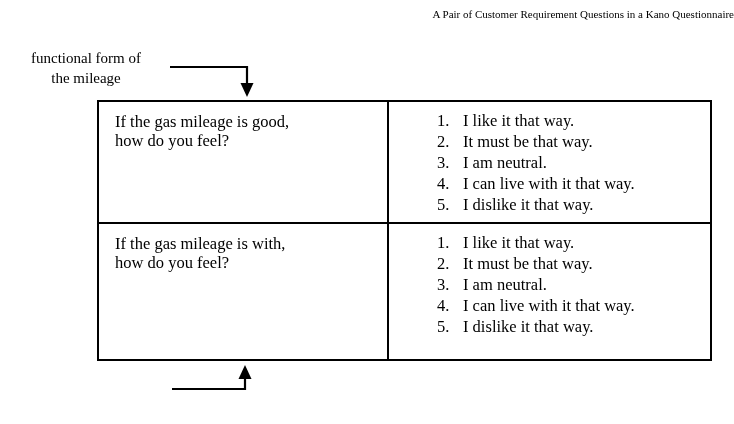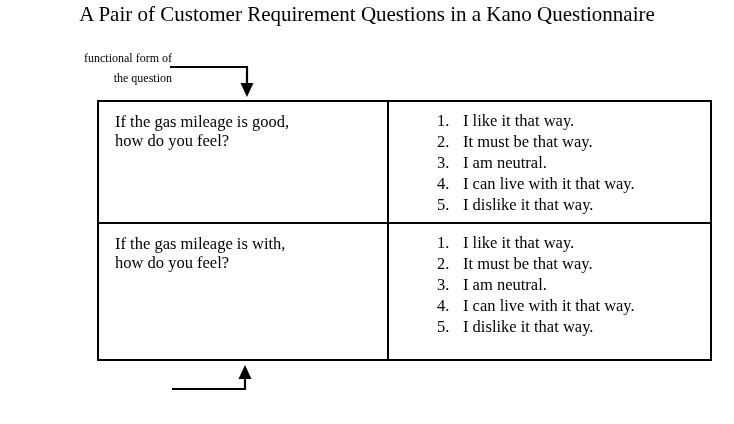--- a/index.html
+++ b/index.html
@@ -23,32 +23,32 @@
     width: 734px;
     height: 424px;
   }
 
   
   #title {
     position: absolute;
     left: 0;
     top: 4px;
     width: 734px;
+    text-align: right;
+    font-size: 11px;
+    line-height: 20px;
+    white-space: nowrap;
+  }
+
+  
+  .callout-label {
+    position: absolute;
+    font-size: 15px;
+    line-height: 20px;
     text-align: center;
-    font-size: 21px;
-    line-height: 20px;
-    white-space: nowrap;
-  }
-
-  
-  .callout-label {
-    position: absolute;
-    font-size: 12px;
-    line-height: 20px;
-    text-align: right;
     white-space: nowrap;
   }
   #functional-label {
     left: 0px;
     top: 48px;
     width: 172px;
   }
   #dysfunctional-label {
     left: 0px;
     top: 370px;
@@ -141,21 +141,21 @@
 </style>
 </head>
 <body>
 
 <div id="figure">
 
   <div id="title">A Pair of Customer Requirement Questions in a Kano Questionnaire</div>
 
   <div id="functional-label" class="callout-label">
     <span class="line">functional form of</span>
-    <span class="line">the question</span>
+    <span class="line">the mileage</span>
   </div>
 
 
   <svg id="leaders" viewBox="0 0 734 424" width="734" height="424">
 
     <g>
       <path d="M170 67 L247 67 L247 88" stroke="#000000" stroke-width="2.2" fill="none"></path>
       <polygon points="247,97 240.5,83 253.5,83" fill="#000000"></polygon>
     </g>
 

